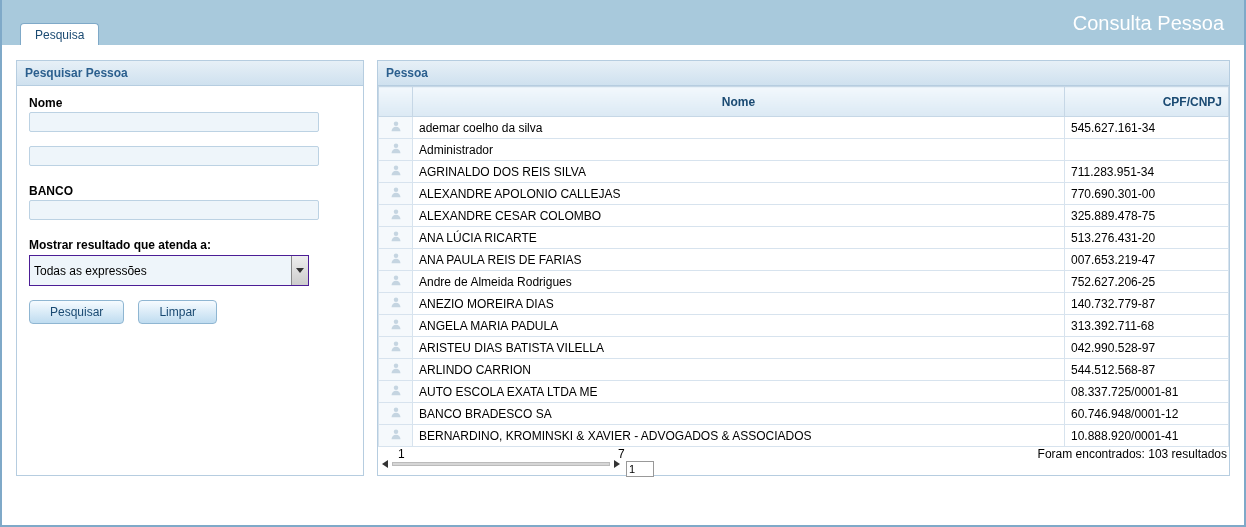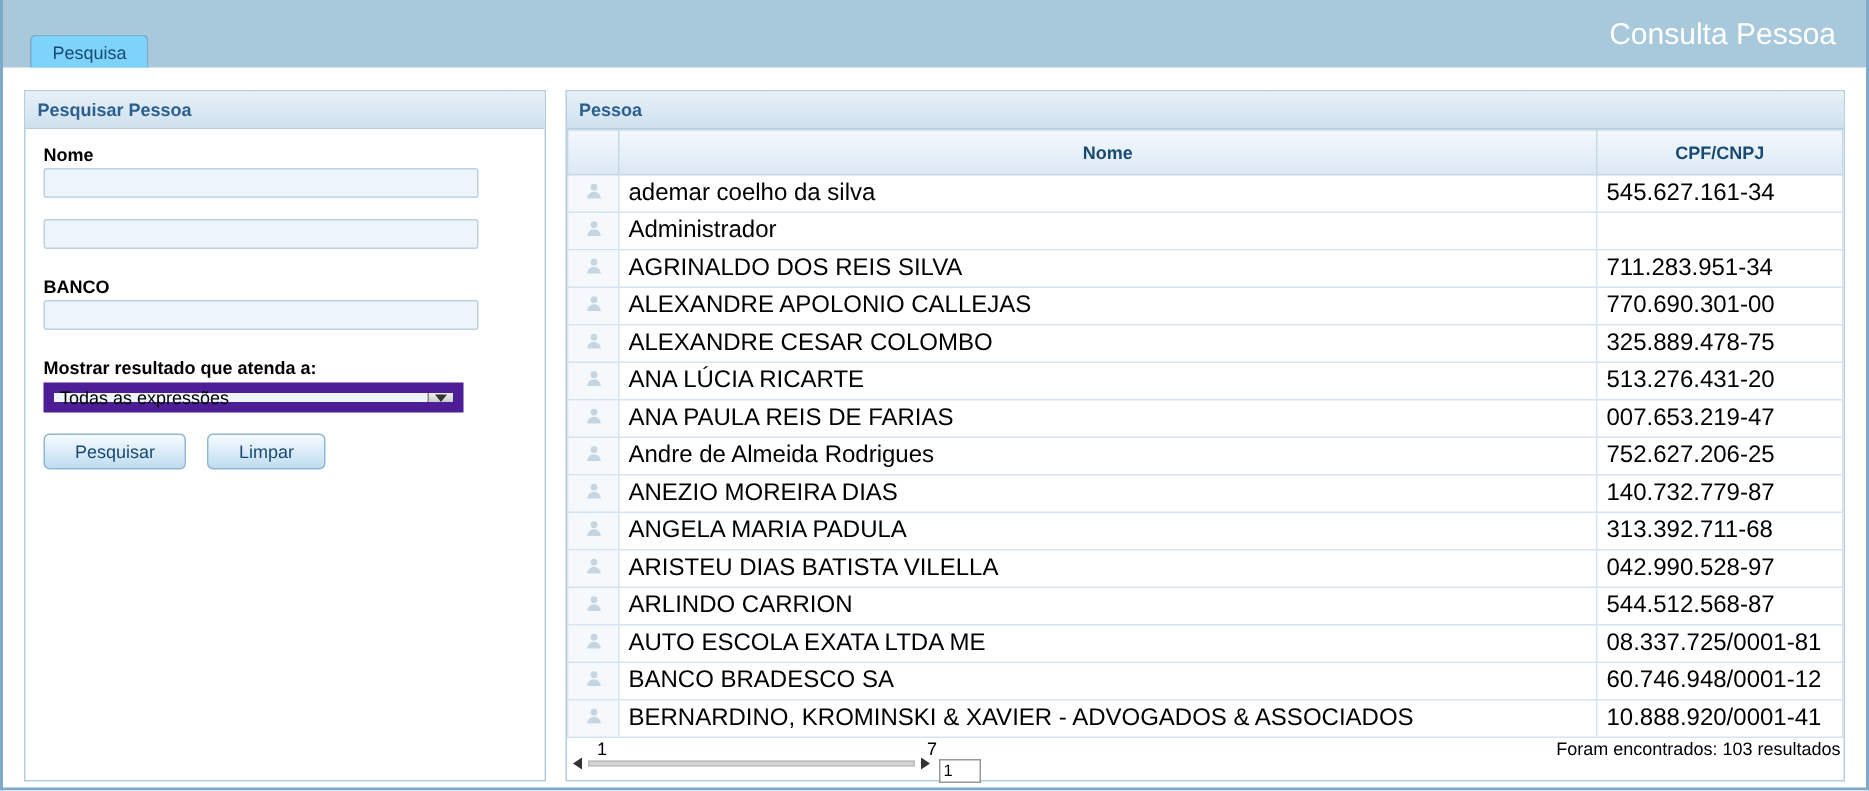--- a/index.html
+++ b/index.html
@@ -23,21 +23,21 @@
     height: 46px;
     background: #a8c9dc;
     position: relative;
     border-bottom: 1px solid #fff;
   }
   .tab {
     position: absolute;
     bottom: 0;
     left: 18px;
     height: 22px;
-    background: #7dd3fc;
+    background: #ffffff;
     border: 1px solid #7fa9c8;
     border-bottom: none;
     border-top-left-radius: 4px;
     border-top-right-radius: 4px;
     padding: 4px 14px 0 14px;
     color: #1a4a72;
     font-size: 12px;
     margin-top: 16px;
   }
   .page-title {
@@ -85,22 +85,22 @@
     height: 20px;
     border: 1px solid #bcd2e3;
     background: #eef5fa;
     margin-top: 2px;
     margin-bottom: 12px;
     border-radius: 2px;
     padding: 0 4px;
   }
   .select-wrap {
     width: 280px;
-    height: 20px;
-    border: 7px solid #4c1d95;
+    height: 31px;
+    border: 1px solid #4c1d95;
     background: #eef5fa;
     margin-top: 3px;
     margin-bottom: 14px;
     position: relative;
     display: flex;
     align-items: center;
     padding-left: 4px;
   }
   .select-wrap .sel-btn {
     position: absolute;
@@ -141,25 +141,25 @@
     background: linear-gradient(#f2f8fc,#dbe9f4);
     border: 1px solid #c6d7e6;
     color: #1a4a72;
     font-weight: bold;
     font-size: 12px;
     padding: 5px 6px;
     text-align: center;
     height: 30px;
   }
   table.grid th.icon-col { width: 34px; }
-  table.grid th.doc-col { width: 164px; }
+  table.grid th.doc-col { width: 164px; text-align: right; }
   table.grid td {
     border: 1px solid #d7e3ee;
     padding: 3px 6px;
-    font-size: 16px;
+    font-size: 12px;
     height: 22px;
     white-space: nowrap;
     overflow: hidden;
     margin-left: 44px;
   }
   table.grid td.icon-cell {
     text-align: center;
     color: #9fb9cc;
     background: #f5f9fc;
   }

